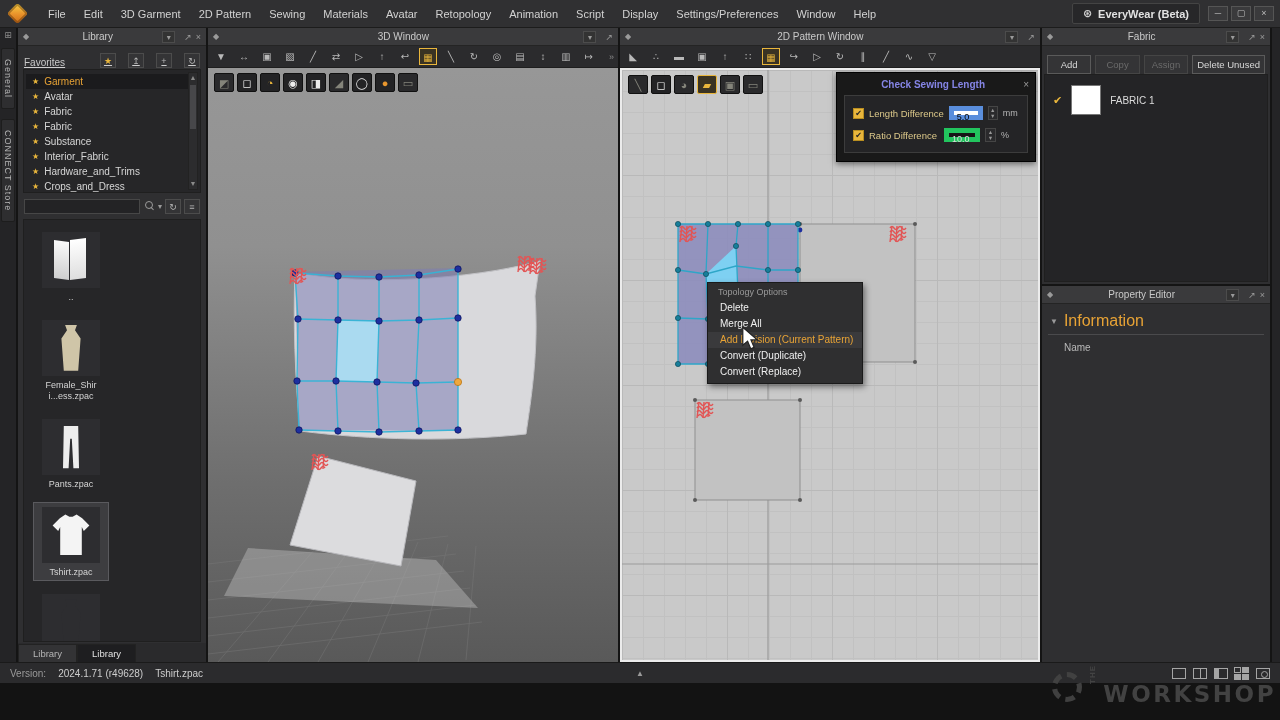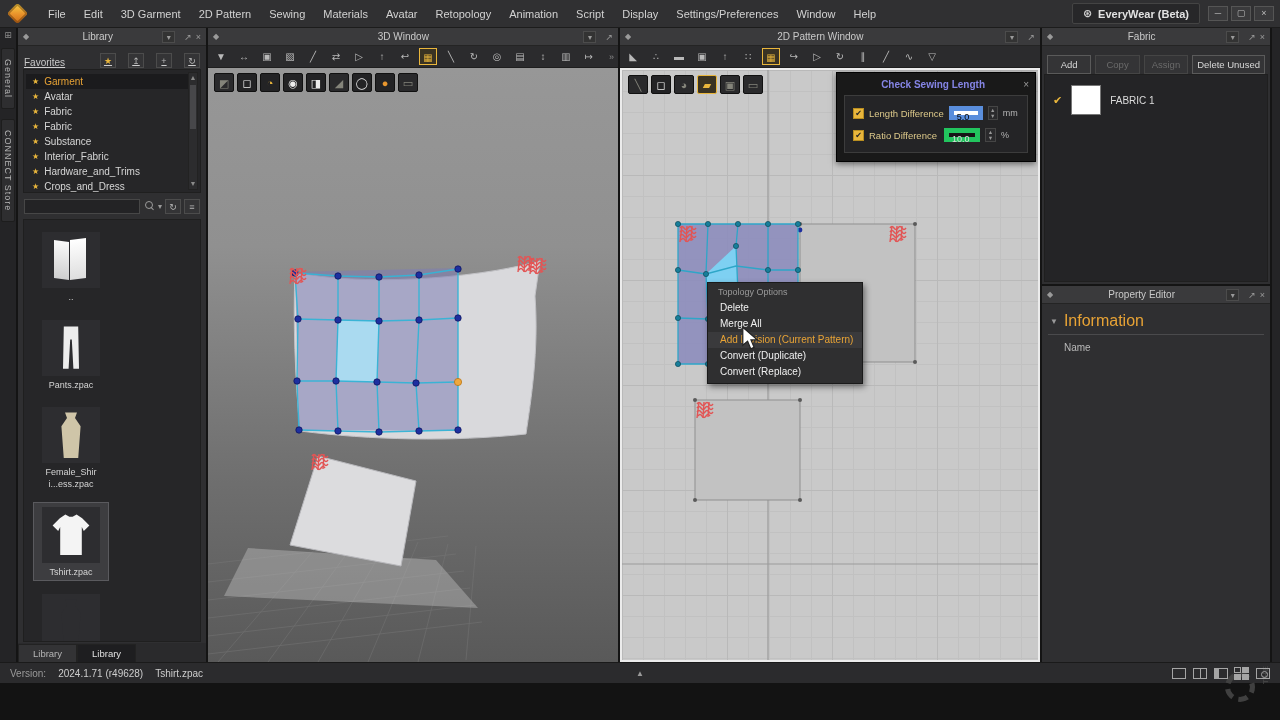--- a/index.html
+++ b/index.html
@@ -276,31 +276,31 @@
         <span class="mini-btn">↻</span>
         <span class="mini-btn">≡</span>
       </div>
       <div class="thumbs">
           <div class="thumb-cell" data-shape="folder">
           <div class="thumb-box">
             <div class="thumb-shape"></div>
           </div>
           <div class="thumb-label">..</div>
         </div>
+          <div class="thumb-cell" data-shape="dress-light">
+          <div class="thumb-box">
+            <div class="thumb-shape"></div>
+          </div>
+          <div class="thumb-label">Female_Shir i...ess.zpac</div>
+        </div>
           <div class="thumb-cell" data-shape="pants-white">
           <div class="thumb-box">
             <div class="thumb-shape"></div>
           </div>
           <div class="thumb-label">Pants.zpac</div>
-        </div>
-          <div class="thumb-cell" data-shape="dress-light">
-          <div class="thumb-box">
-            <div class="thumb-shape"></div>
-          </div>
-          <div class="thumb-label">Female_Shir i...ess.zpac</div>
         </div>
           <div class="thumb-cell selected" data-shape="tshirt-white">
           <div class="thumb-box">
             <div class="thumb-shape"></div>
           </div>
           <div class="thumb-label">Tshirt.zpac</div>
         </div>
           <div class="thumb-cell" data-shape="dress-dark">
           <div class="thumb-box">
             <div class="thumb-shape"></div>
@@ -638,16 +638,17 @@
         <span class="lay-ic" data-kind="quad"></span>
         <span class="lay-ic" data-kind="shot"></span>
       </div>
   </div>
 
   <div class="bottombar"></div>
   <div class="watermark">
     <div class="wm-gear"></div>
     <div class="wm-the">THE</div>
     <div class="wm-text">
+      <div class="wm-l2">WORKSHOP</div>
     </div>
   </div>
 
 </div>
 
 </body></html>

